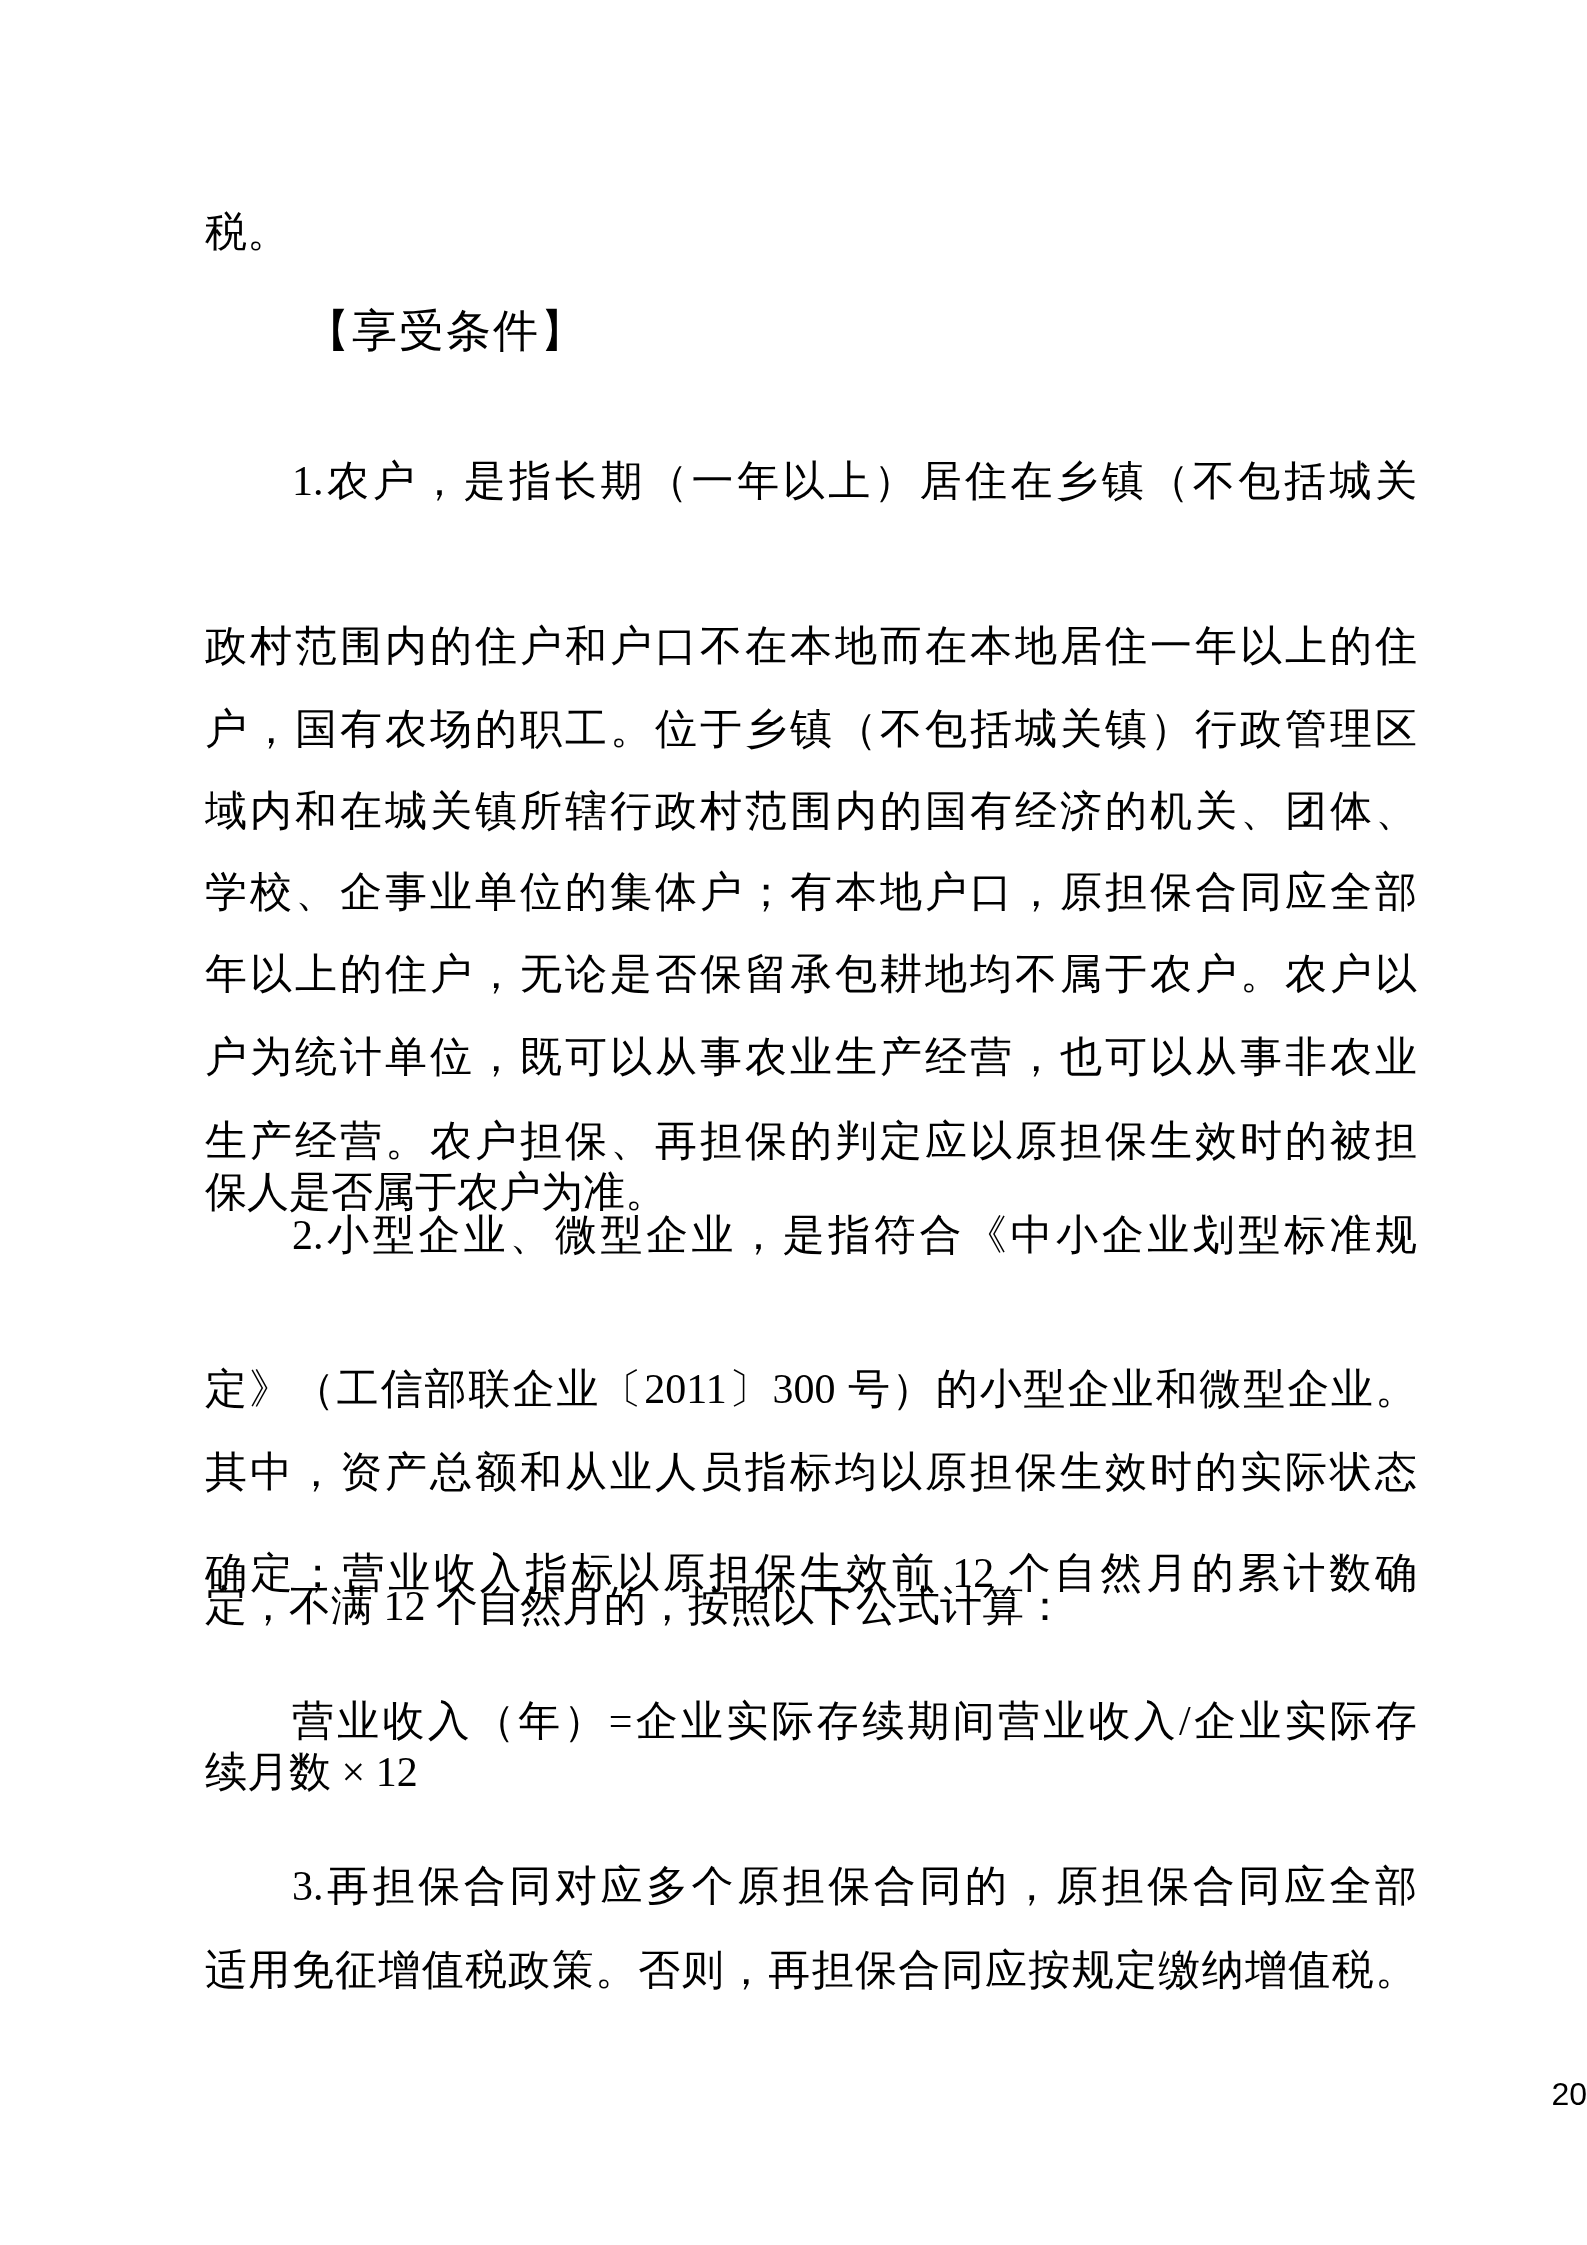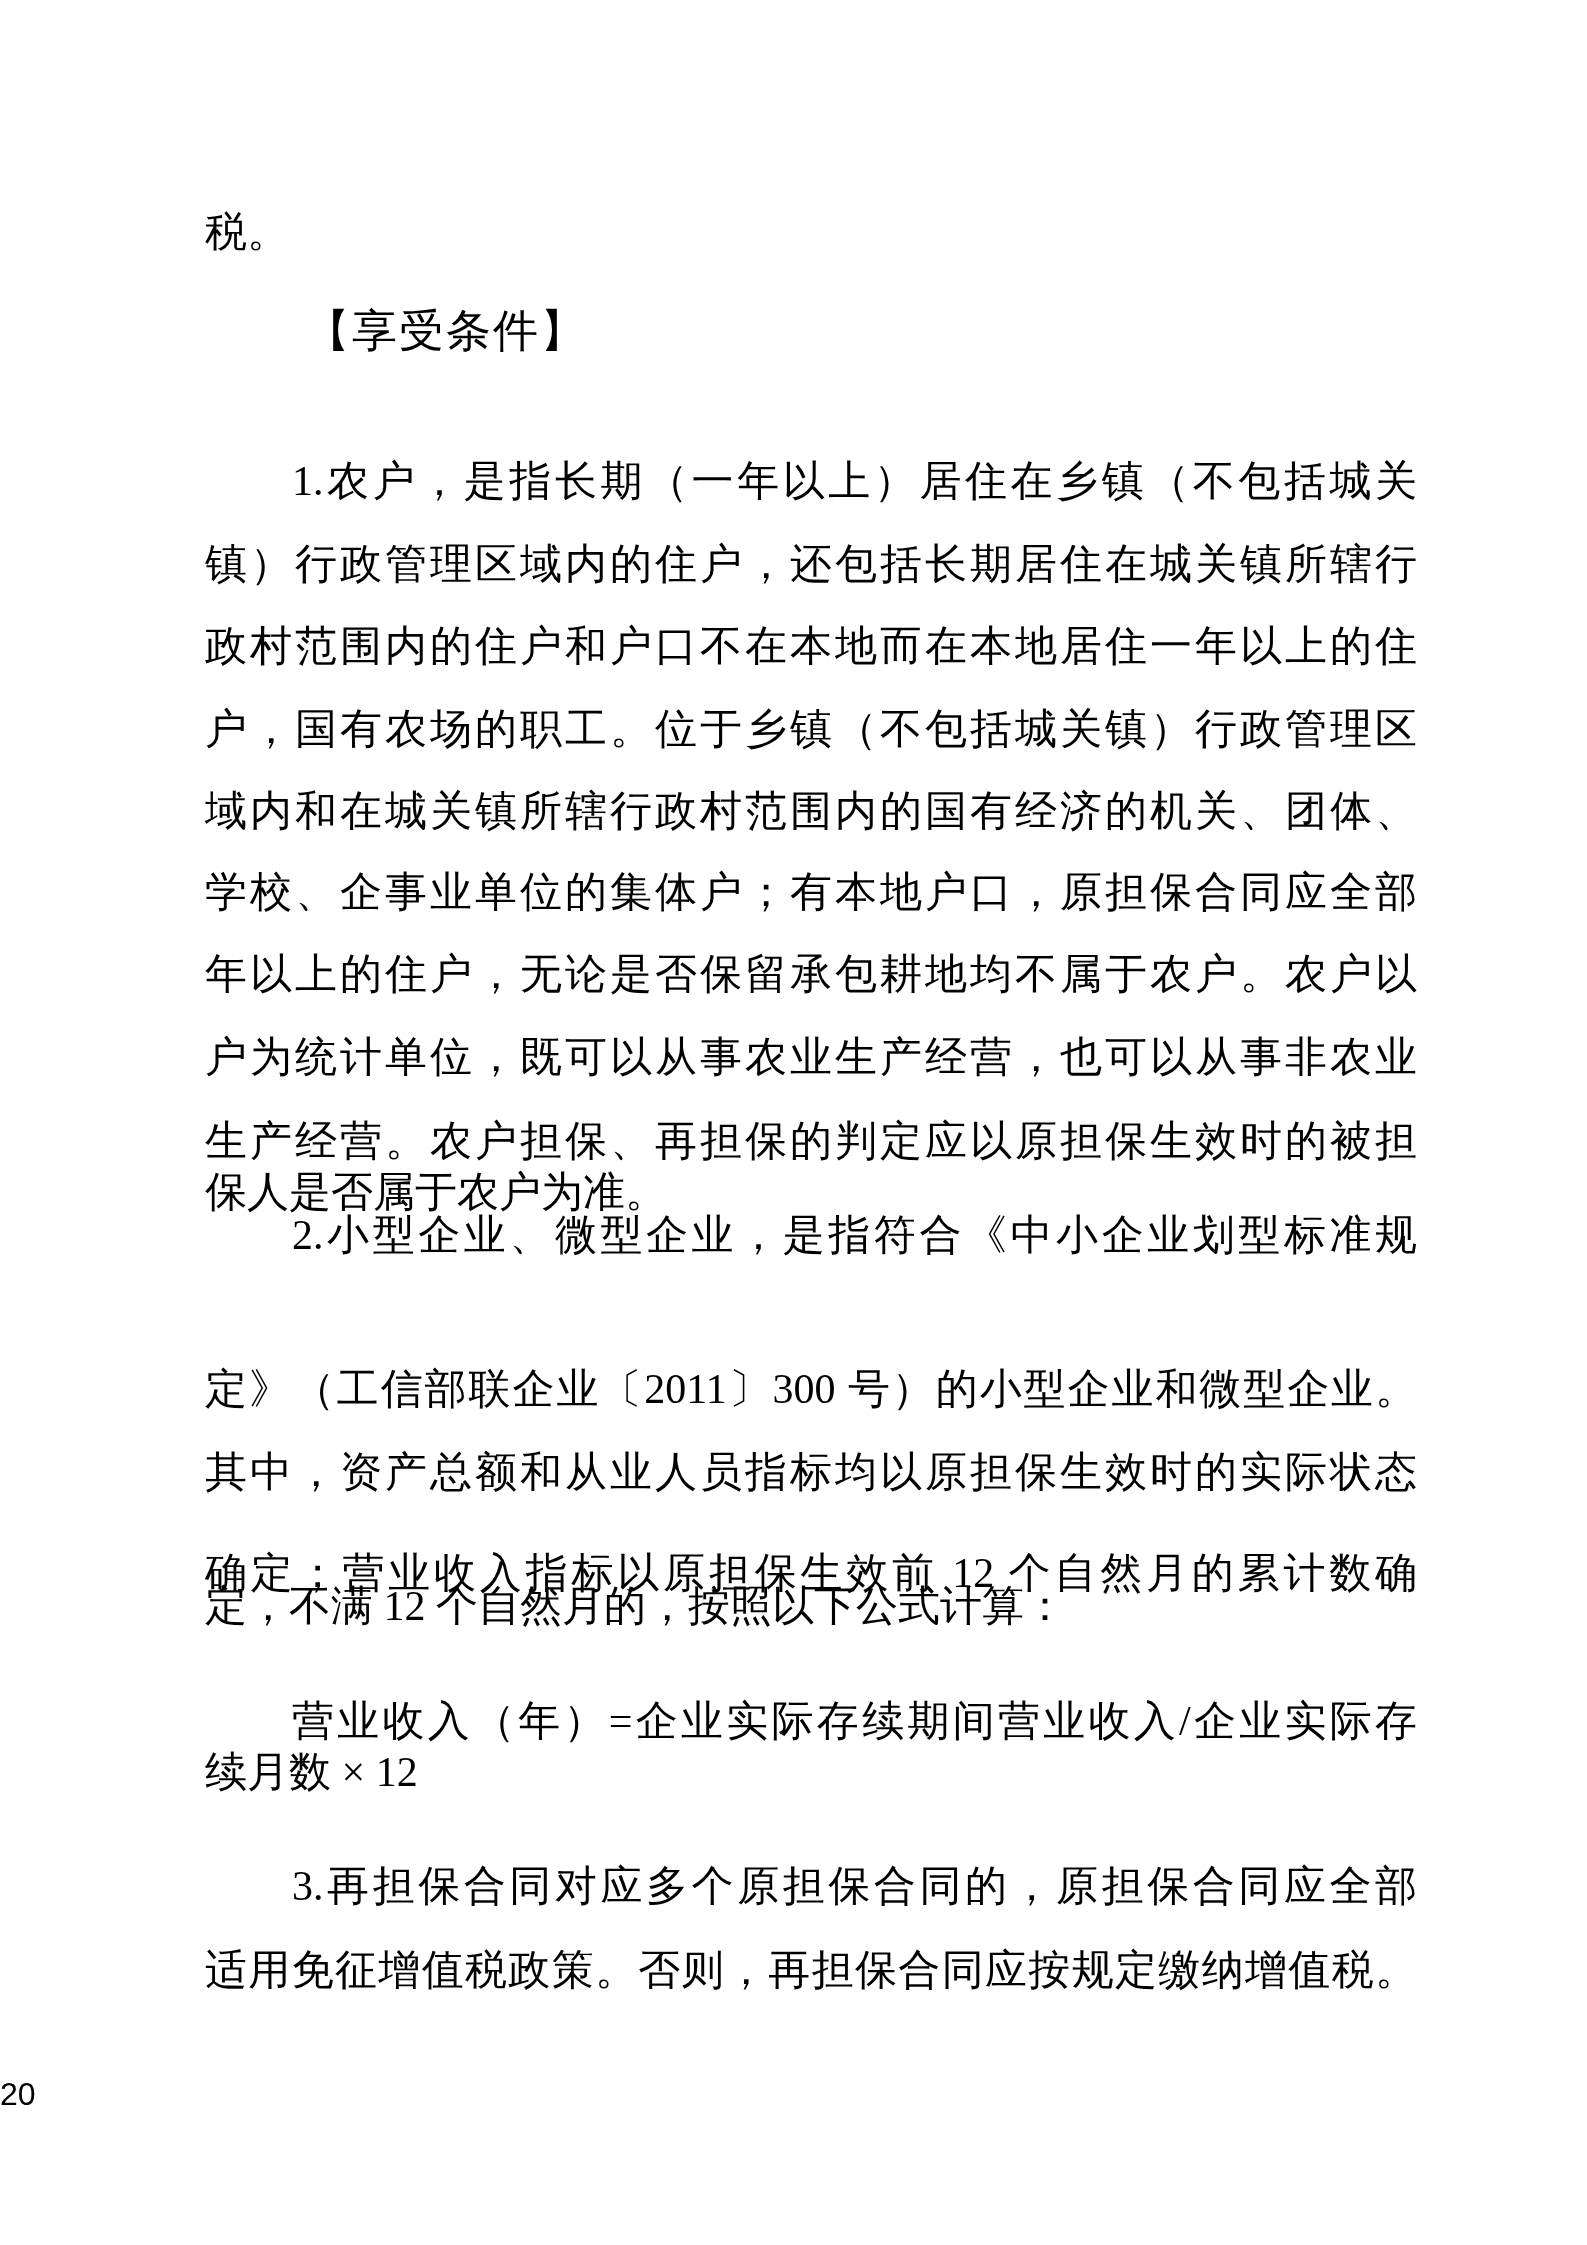--- a/index.html
+++ b/index.html
@@ -41,37 +41,36 @@
     font-weight: 400;
     font-size: 45px;
     padding-left: 100px;
     letter-spacing: 2px;
   }
   .page-number {
     position: absolute;
     left: 0;
     top: 2076px;
     width: 1587px;
-    text-align: left;
+    text-align: right;
     font-family: "Liberation Sans", "DejaVu Sans", sans-serif;
     font-size: 32px;
     color: #000000;
   }
 </style>
 </head>
 <body>
 
 <div class="page">
 
   <div class="line" style="top:207px">税。</div>
 
   <div class="line heading" style="top:306px">【享受条件】</div>
 
   <div class="line just indent" style="top:424px">1.农户，是指长期（一年以上）居住在乡镇（不包括城关</div>
-  <div class="line just" style="top:507px">镇）行政管理区域内的住户，还包括长期居住在城关镇所辖行</div>
   <div class="line just" style="top:589px">政村范围内的住户和户口不在本地而在本地居住一年以上的住</div>
   <div class="line just" style="top:672px">户，国有农场的职工。位于乡镇（不包括城关镇）行政管理区</div>
   <div class="line just" style="top:754px">域内和在城关镇所辖行政村范围内的国有经济的机关、团体、</div>
   <div class="line just" style="top:835px">学校、企事业单位的集体户；有本地户口，原担保合同应全部</div>
   <div class="line just" style="top:1000px">户为统计单位，既可以从事农业生产经营，也可以从事非农业</div>
   <div class="line just" style="top:917px">年以上的住户，无论是否保留承包耕地均不属于农户。农户以</div>
   <div class="line just" style="top:1084px">生产经营。农户担保、再担保的判定应以原担保生效时的被担</div>
   <div class="line" style="top:1167px">保人是否属于农户为准。</div>
 
   <div class="line just indent" style="top:1178px">2.小型企业、微型企业，是指符合《中小企业划型标准规</div>

